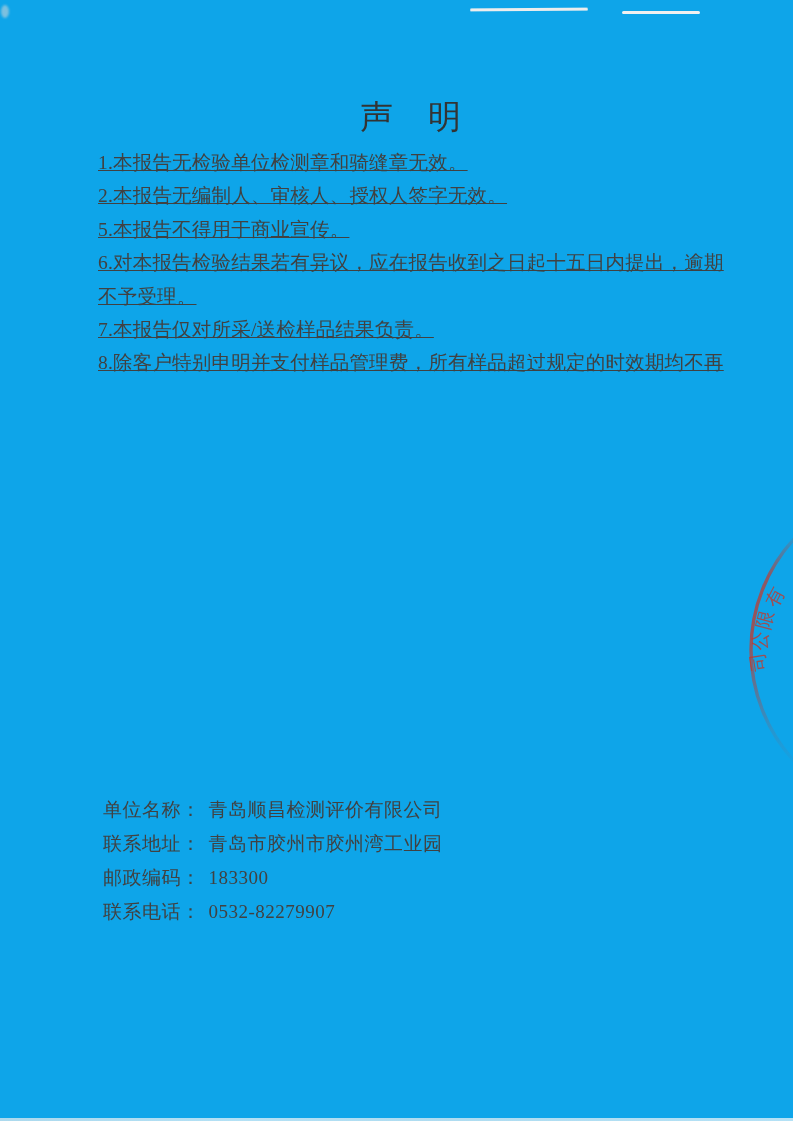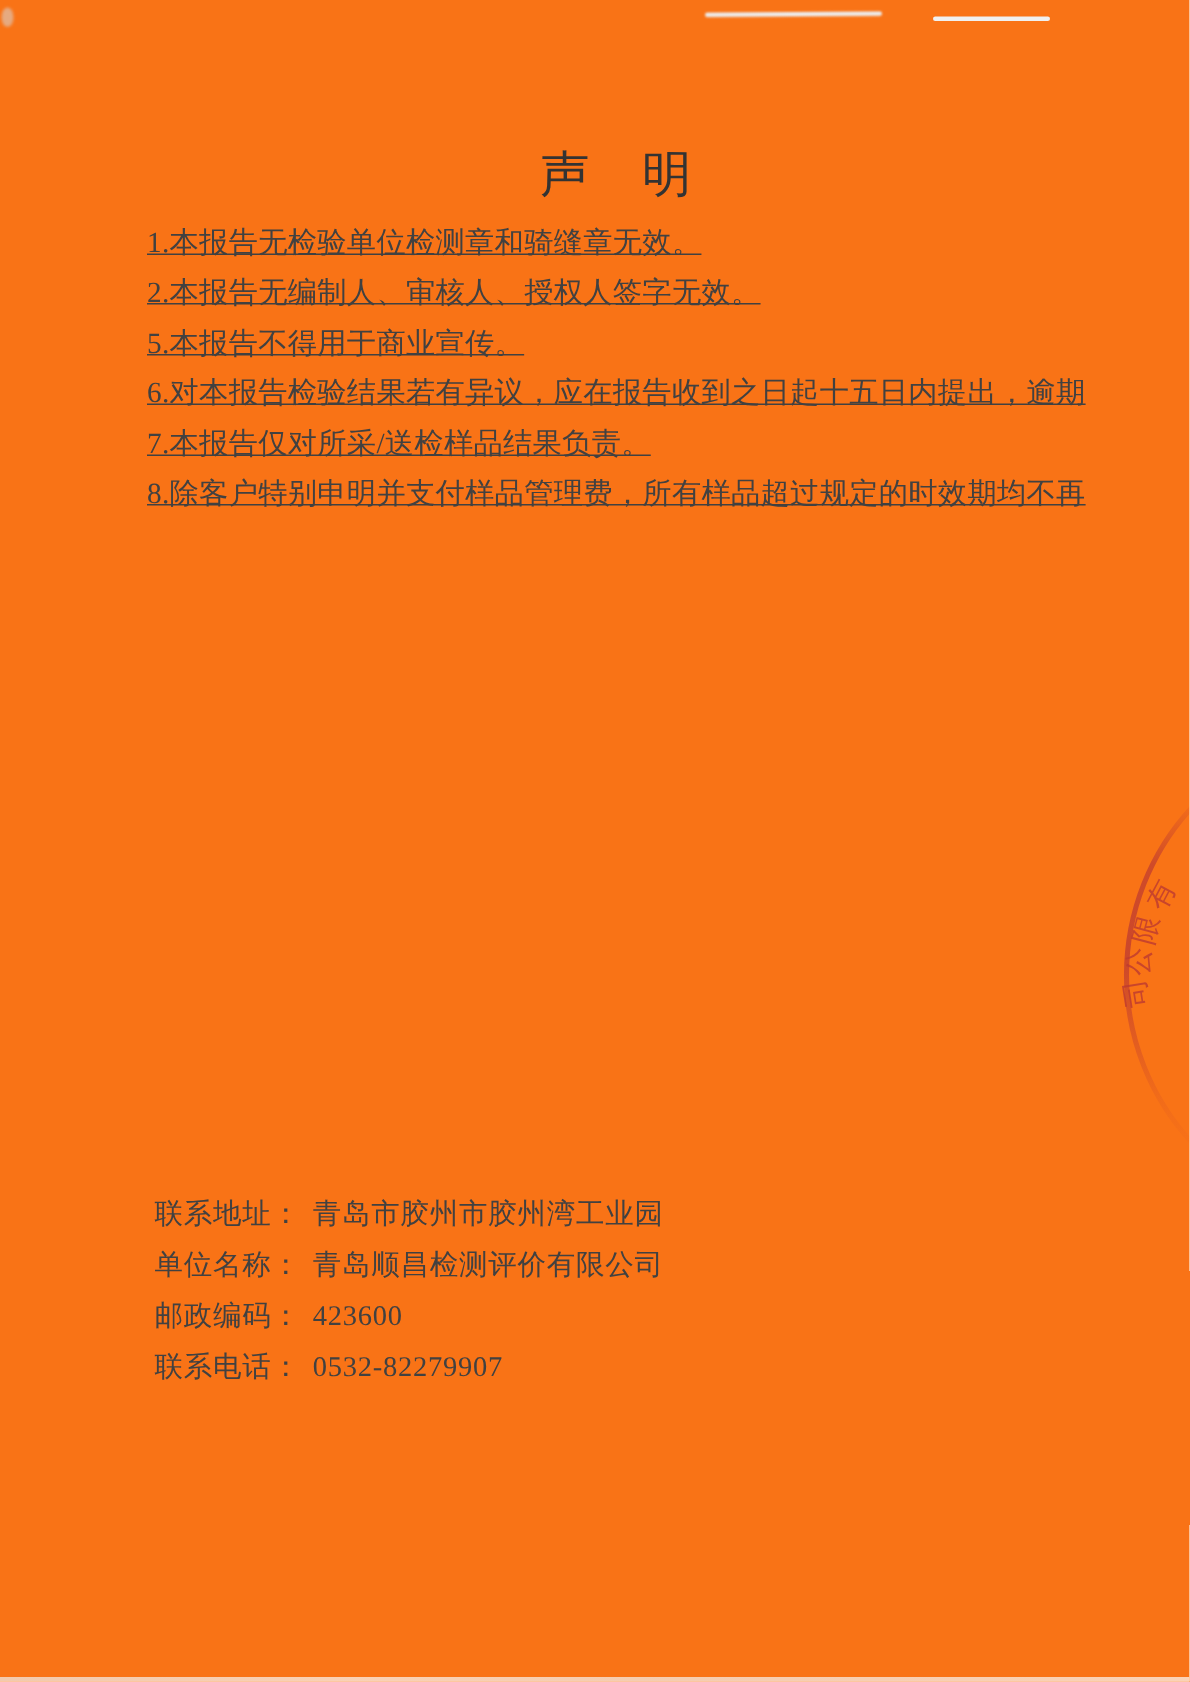--- a/index.html
+++ b/index.html
@@ -4,21 +4,21 @@
 <style>
   html, body {
     margin: 0;
     padding: 0;
     background: #ffffff;
   }
   .page {
     position: relative;
     width: 793px;
     height: 1121px;
-    background: #f97316;
+    background: #0ea5e9;
     overflow: hidden;
     font-family: "Liberation Serif", "DejaVu Serif", serif;
     color: #414141;
   }
   .title {
     position: absolute;
     left: 360px;
     top: 97px;
     font-size: 33px;
     line-height: 40px;
@@ -90,33 +90,34 @@
 
 <div class="page">
 
   <div class="title">声　明</div>
 
   <div class="statements">
     <div class="statement-line">1.本报告无检验单位检测章和骑缝章无效。</div>
     <div class="statement-line">2.本报告无编制人、审核人、授权人签字无效。</div>
     <div class="statement-line">5.本报告不得用于商业宣传。</div>
     <div class="statement-line">6.对本报告检验结果若有异议，应在报告收到之日起十五日内提出，逾期</div>
+    <div class="statement-line">不予受理。</div>
     <div class="statement-line">7.本报告仅对所采/送检样品结果负责。</div>
     <div class="statement-line">8.除客户特别申明并支付样品管理费，所有样品超过规定的时效期均不再</div>
   </div>
 
   <div class="contact">
     <div class="contact-row">
+      <span class="label">单位名称：</span><span class="value">青岛顺昌检测评价有限公司</span>
+    </div>
+    <div class="contact-row">
       <span class="label">联系地址：</span><span class="value">青岛市胶州市胶州湾工业园</span>
     </div>
     <div class="contact-row">
-      <span class="label">单位名称：</span><span class="value">青岛顺昌检测评价有限公司</span>
-    </div>
-    <div class="contact-row">
-      <span class="label">邮政编码：</span><span class="value">423600</span>
+      <span class="label">邮政编码：</span><span class="value">183300</span>
     </div>
     <div class="contact-row">
       <span class="label">联系电话：</span><span class="value">0532-82279907</span>
     </div>
   </div>
 
   <svg class="stamp" viewBox="0 0 65 230" xmlns="http://www.w3.org/2000/svg" aria-hidden="true">
     <defs>
       <linearGradient id="sealFade" gradientUnits="userSpaceOnUse" x1="0" y1="0" x2="0" y2="230">
         <stop offset="0" stop-color="#bf3b30" stop-opacity="0.08"></stop>

